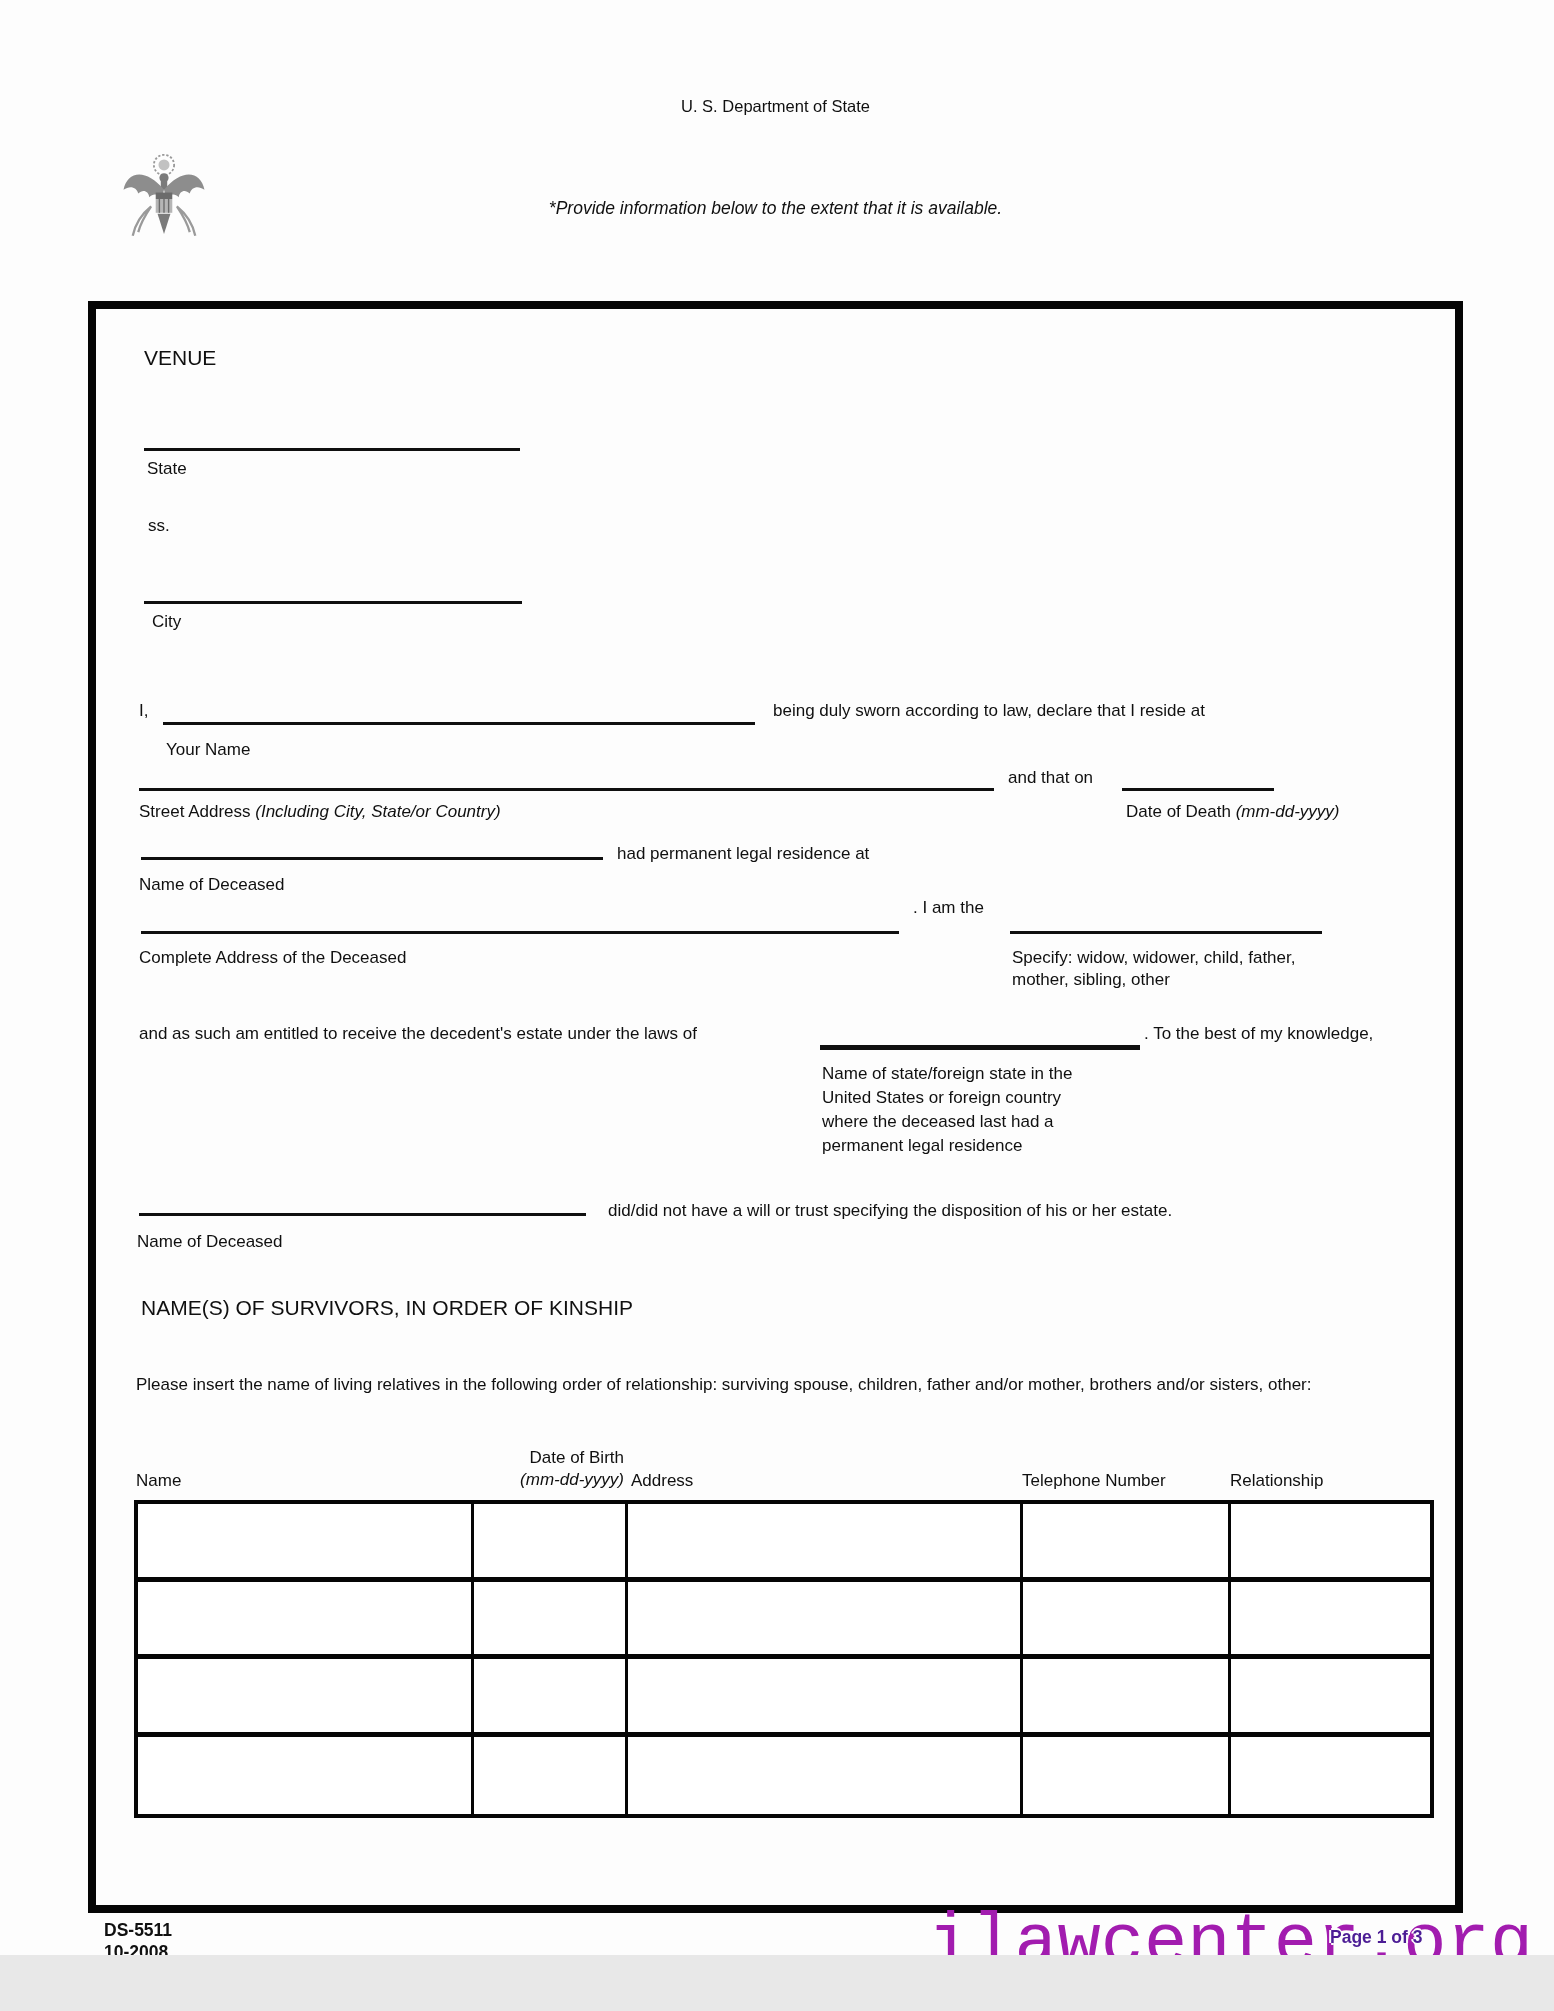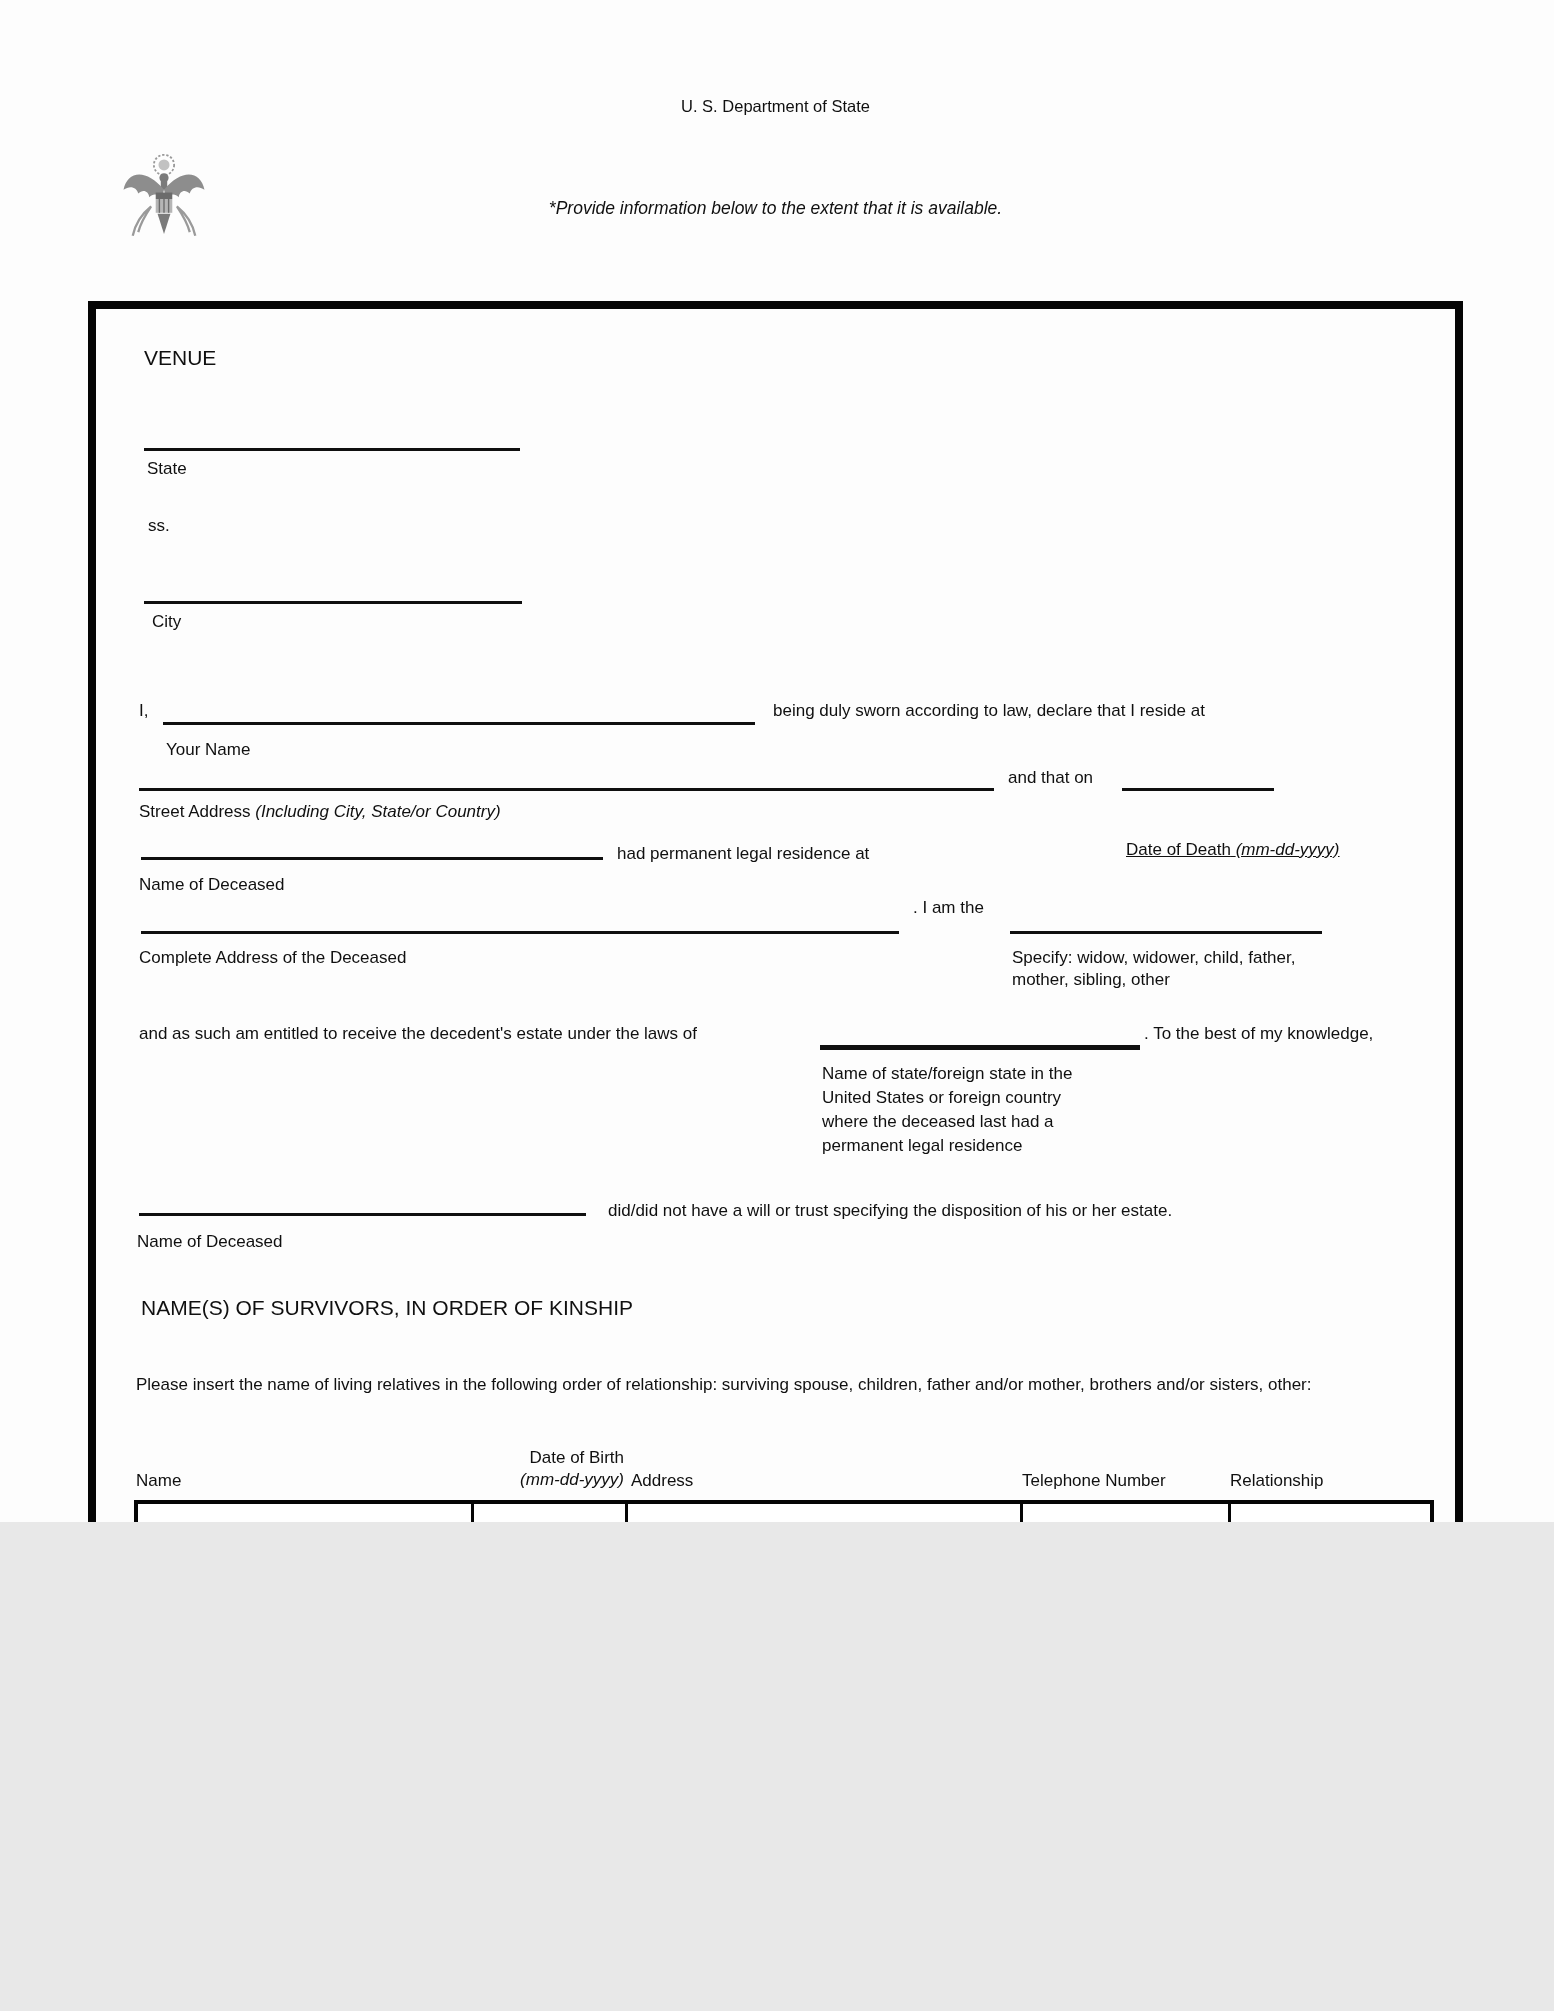--- a/index.html
+++ b/index.html
@@ -1,18 +1,18 @@
 <!DOCTYPE html>
 <html><head>
 <meta charset="utf-8">
 <style>
   html,body{margin:0;padding:0;background:#e8e8e8;}
   .page{
     position:relative;
-    width:1554px;height:1522px;
+    width:1554px;height:1955px;
     background:#fdfdfd;
     font-family:"Liberation Sans", sans-serif;
     color:#101010;
     overflow:hidden;
   }
   .abs{position:absolute;}
   .t{font-size:17px;line-height:1.3;}
   .it{font-style:italic;}
   .b{font-weight:bold;}
   .ctr{left:88px;width:1375px;text-align:center;}
@@ -87,21 +87,21 @@
   <div class="abs t" style="left:773px;top:700px;">being duly sworn according to law, declare that I reside at</div>
   <div class="abs t" style="left:166px;top:739px;">Your Name</div>
 
   <div class="fline" style="left:139px;top:788px;width:855px;"></div>
   <div class="abs t" style="left:1008px;top:767px;">and that on</div>
   <div class="fline" style="left:1122px;top:788px;width:152px;"></div>
   <div class="abs t" style="left:139px;top:801px;">
     <span>Street Address</span>
     <span class="it">(Including City, State/or Country)</span>
   </div>
-  <div class="abs t" style="left:1126px;top:839px;text-decoration:underline;">
+  <div class="abs t" style="left:1126px;top:801px;">
     <span>Date of Death</span>
     <span class="it">(mm-dd-yyyy)</span>
   </div>
 
   <div class="fline" style="left:141px;top:857px;width:462px;"></div>
   <div class="abs t" style="left:617px;top:843px;">had permanent legal residence at</div>
   <div class="abs t" style="left:139px;top:874px;">Name of Deceased</div>
 
   <div class="fline" style="left:141px;top:931px;width:758px;"></div>
   <div class="abs t" style="left:913px;top:897px;">.  I am the</div>

